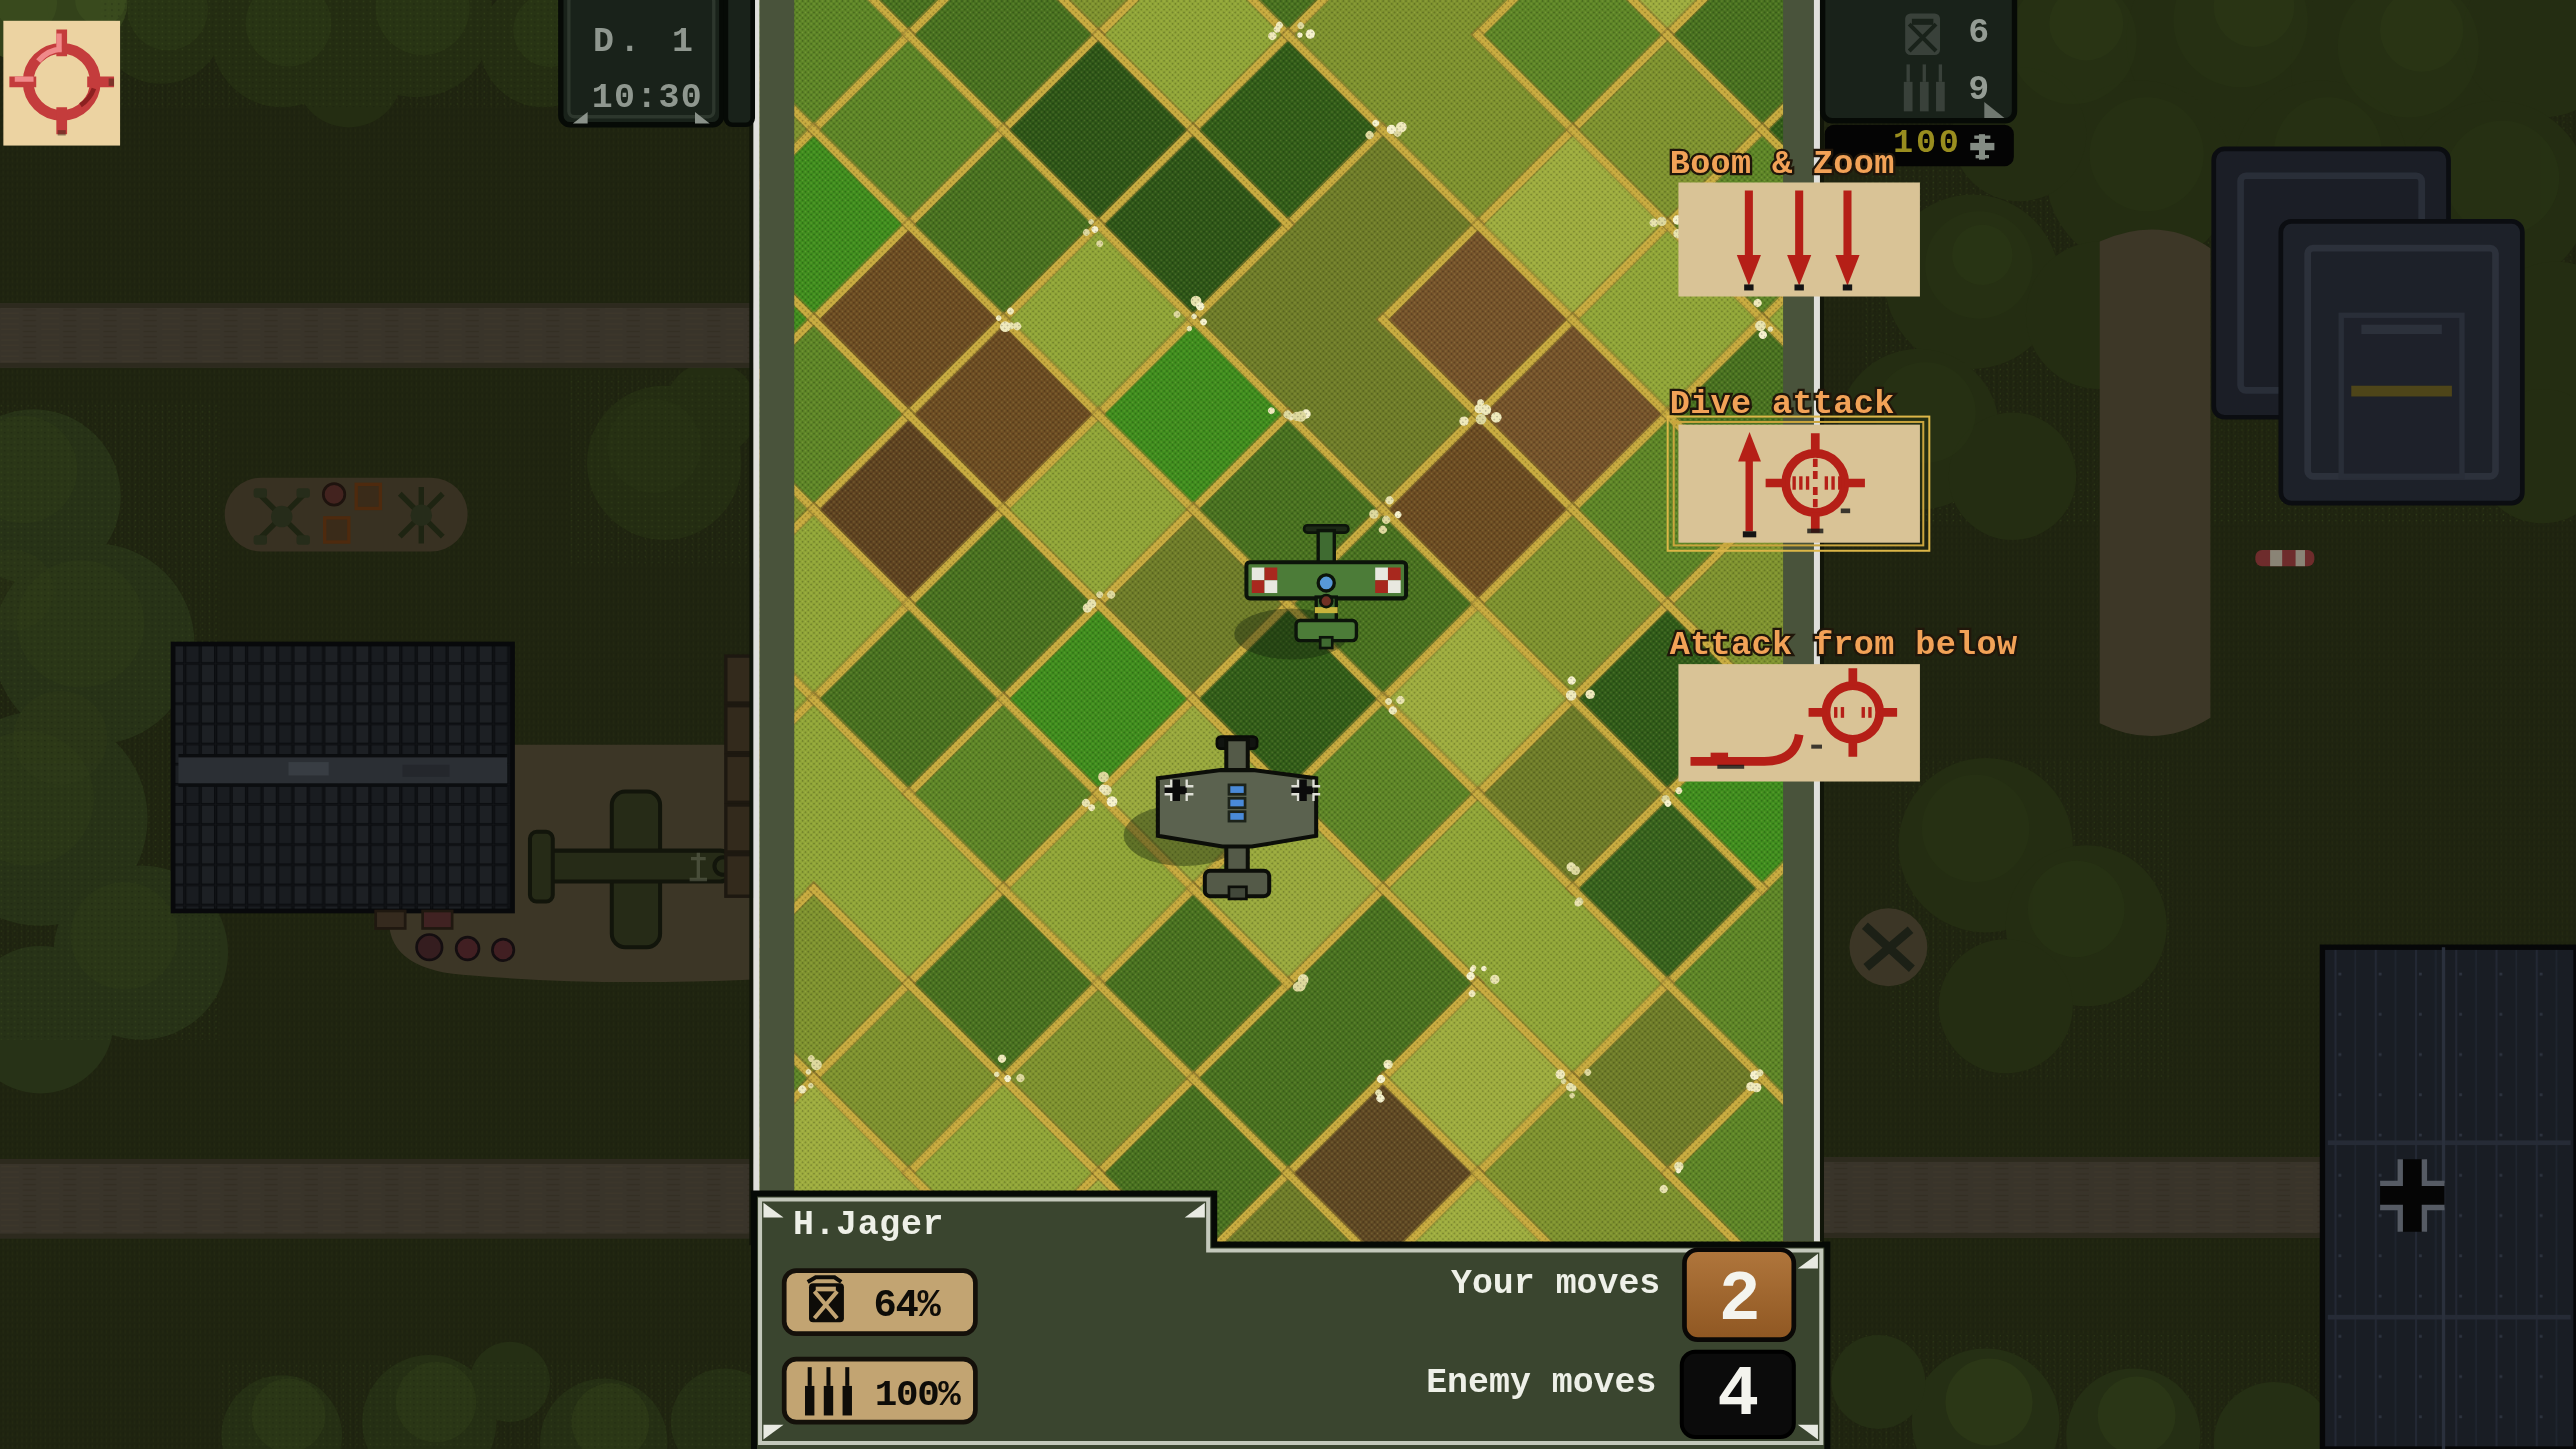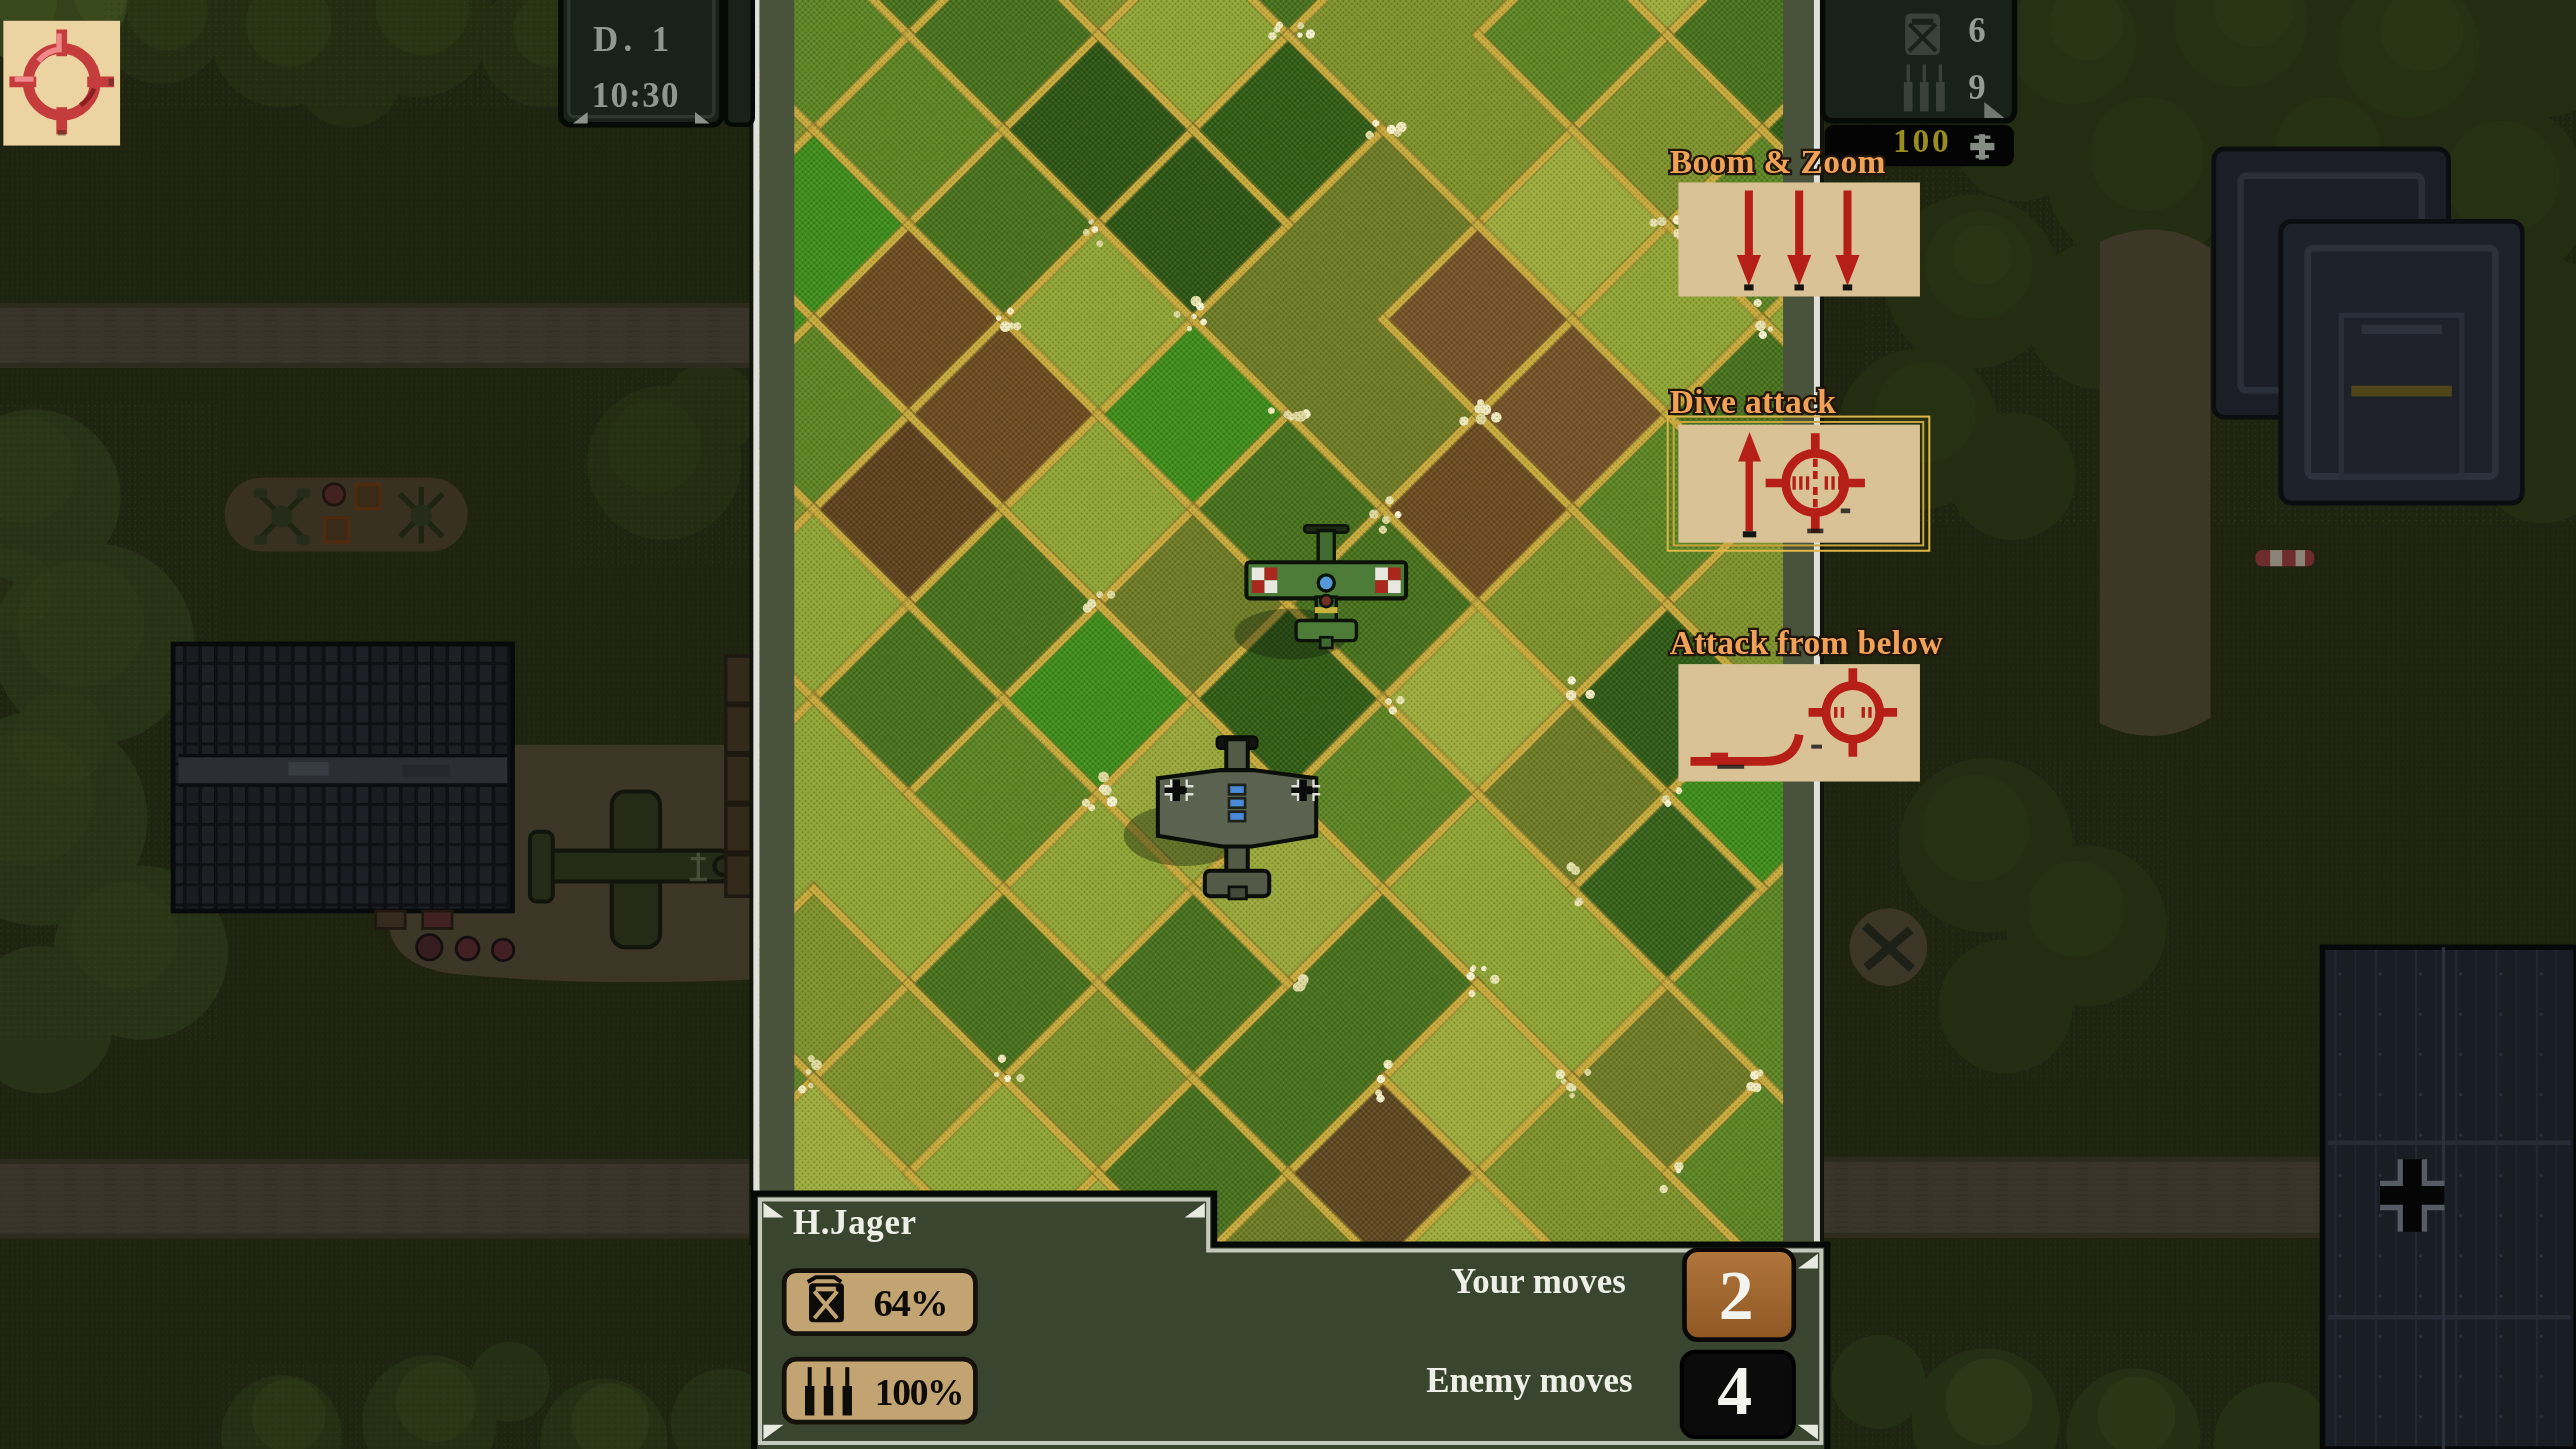--- a/index.html
+++ b/index.html
@@ -1,17 +1,17 @@
 <!DOCTYPE html>
 <html style="font-size:10.7px"><head>
 <meta charset="utf-8">
 <style>
   html,body{margin:0;padding:0;background:#232810;}
   #stage{position:relative;width:2576px;height:1449px;overflow:hidden;
-         font-family:Liberation Serif, serif;text-align:center;}
+         font-family:Liberation Mono, monospace;text-align:center;}
   svg{display:block;}
 </style>
 </head>
 <body>
 <div id="stage">
 <svg width="2576" height="1449" viewBox="0 0 3840 2160">
 <defs>
   <clipPath id="stripclip">
           <rect x="1124" y="0" width="1592" height="1870"></rect>
         </clipPath>

